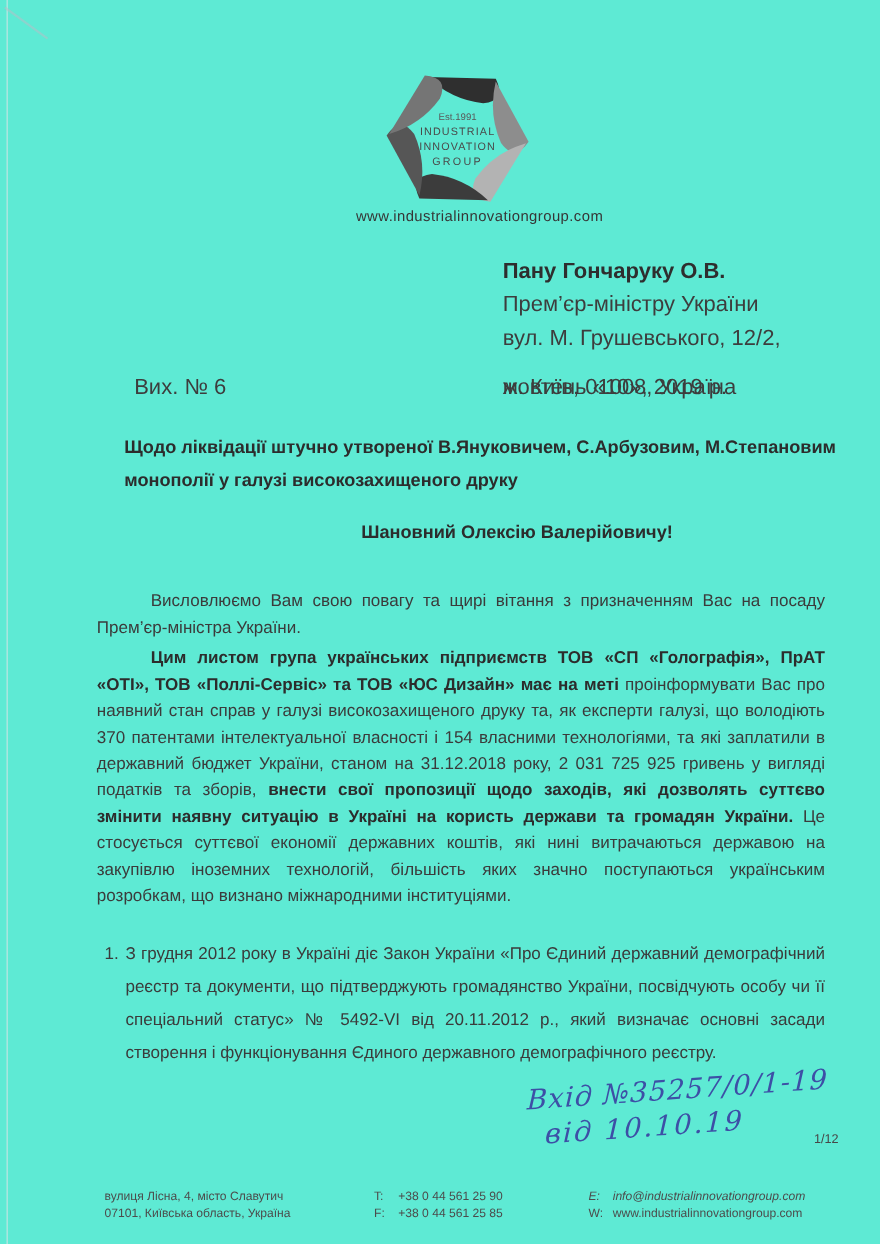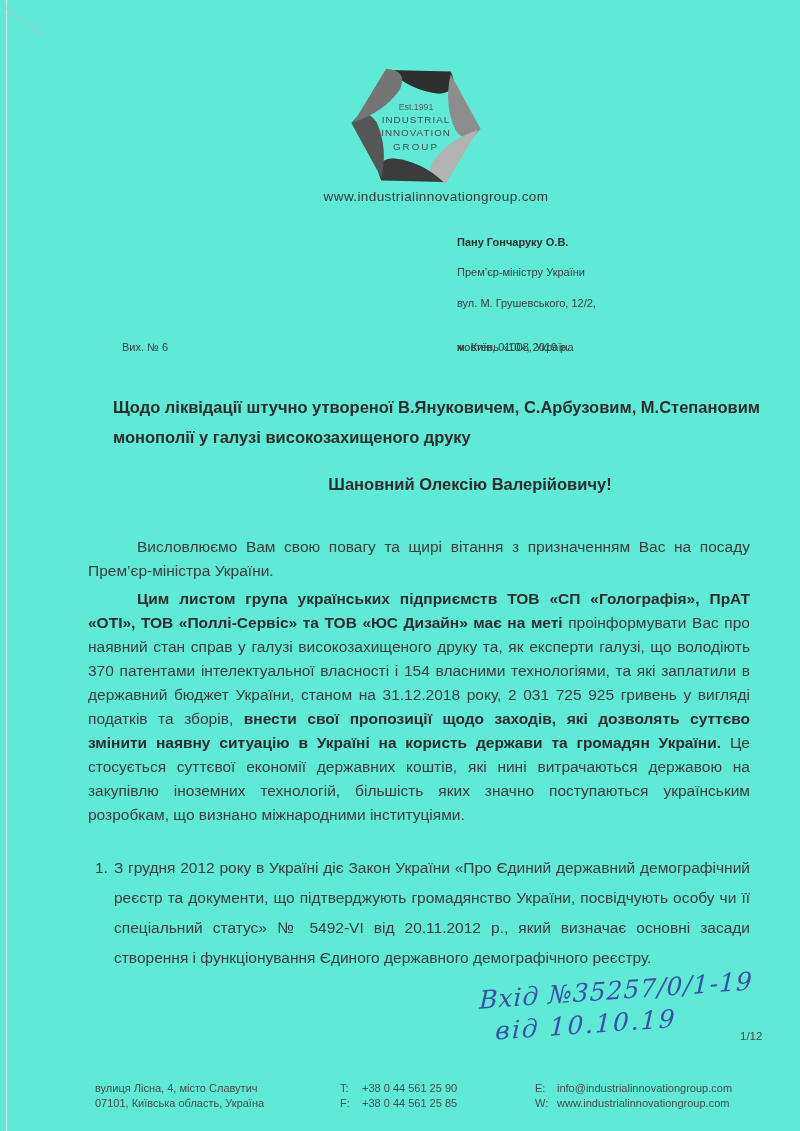--- a/index.html
+++ b/index.html
@@ -8,21 +8,21 @@
   
   .scan-edge{position:absolute;left:6px;top:0;width:1px;height:1131px;background:#e4e4e8;opacity:.8;}
   .corner-mark{position:absolute;left:5px;top:6px;width:48px;height:0;border-top:2px solid #bcbcc6;
                transform:rotate(36deg);transform-origin:left top;opacity:.5;}
   
   .logo-wrap{position:absolute;left:350px;top:60px;width:132px;height:132px;}
   .website{position:absolute;left:268px;top:189px;width:336px;text-align:center;
            font-size:13.5px;letter-spacing:.4px;color:#363636;}
   
   .abs{position:absolute;white-space:nowrap;}
-  .r-line{font-size:11px;color:#3d3d3d;}
+  .r-line{font-size:20px;color:#3d3d3d;}
   .bold{font-weight:bold;color:#2e2e2e;}
   
   .subject{position:absolute;left:113px;top:392px;width:648px;font-size:16.5px;line-height:30px;
            font-weight:bold;color:#2c2c2c;}
   .salutation{position:absolute;left:140px;top:475px;width:660px;text-align:center;
               font-size:16.5px;font-weight:bold;color:#2c2c2c;}
   
   .para{position:absolute;left:88px;width:662px;font-size:15.5px;line-height:24px;
         text-align:justify;text-indent:49px;color:#3b3b3b;}
   .para b,.list-text b{font-weight:bold;color:#2c2c2c;}
@@ -98,20 +98,20 @@
   <div class="footer-line" style="left:95px;top:1081px;">вулиця  Лісна, 4,  місто Славутич</div>
   <div class="footer-line" style="left:95px;top:1096px;">07101, Київська область, Україна</div>
 
   <div class="footer-line" style="left:340px;top:1081px;">
     <span class="f-label">T:</span><span>+38 0 44 561 25 90</span>
   </div>
   <div class="footer-line" style="left:340px;top:1096px;">
     <span class="f-label">F:</span><span>+38 0 44 561 25 85</span>
   </div>
 
-  <div class="footer-line" style="left:535px;top:1081px;">
+  <div class="footer-line" style="left:535px;top:1081px;font-style:italic;">
     <span class="f-label">E:</span><span>info@industrialinnovationgroup.com</span>
   </div>
   <div class="footer-line" style="left:535px;top:1096px;">
     <span class="f-label">W:</span><span>www.industrialinnovationgroup.com</span>
   </div>
 
 </div>
 
 </body></html>

